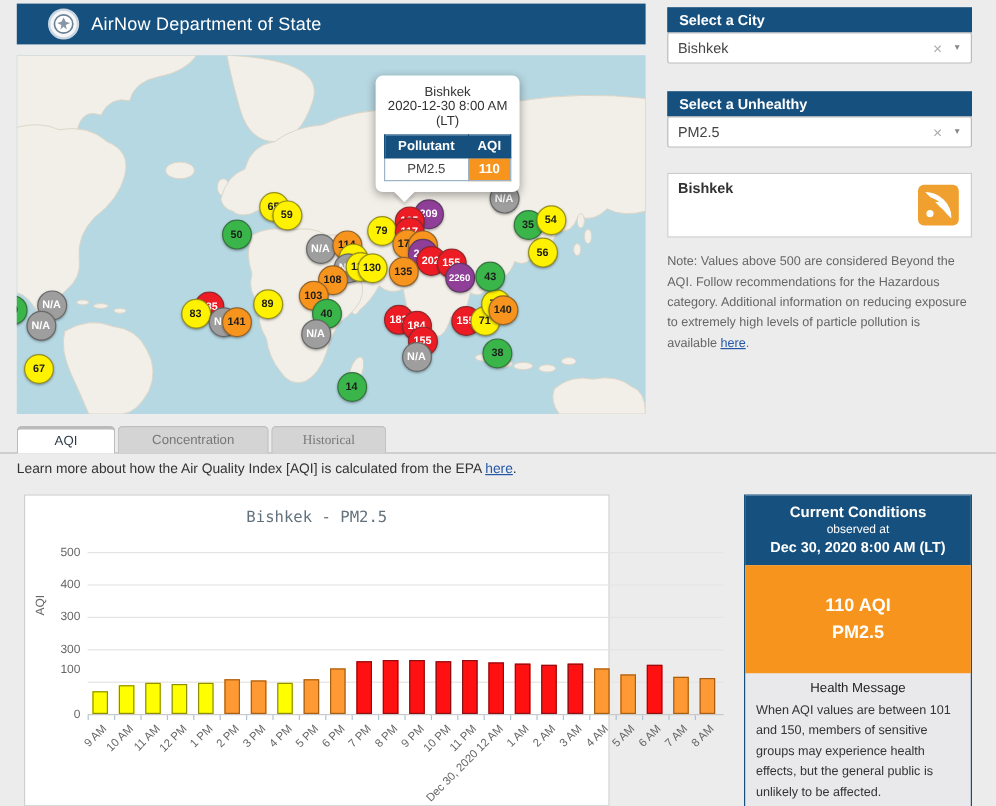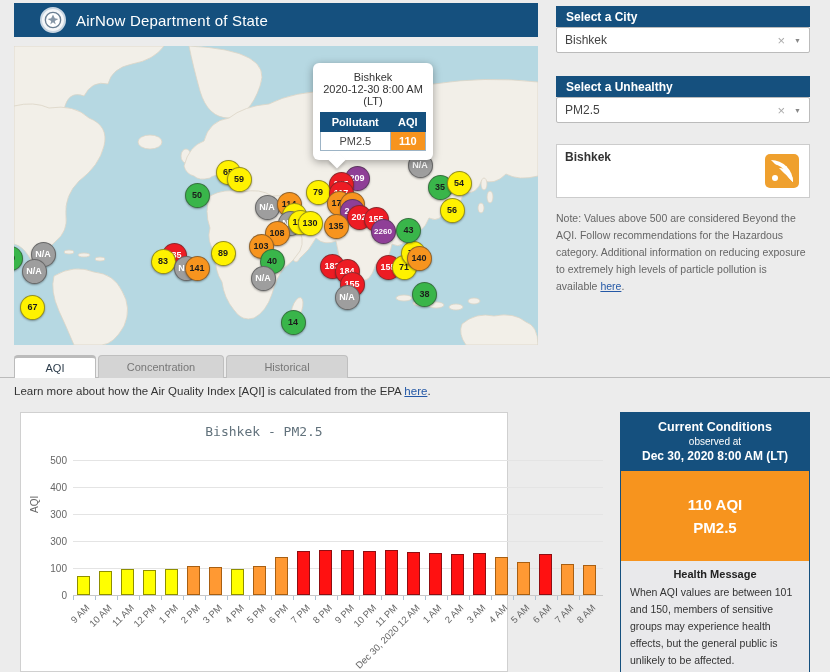--- a/index.html
+++ b/index.html
@@ -53,21 +53,21 @@
   .rss .dot { position:absolute; width:6px; height:6px; background:#fff; border-radius:50%; left:7px; bottom:7px; }
   .note { font-size:10.5px; color:#666; line-height:17px; margin-top:12px; }
   .note a, .learn a { color:#2458a6; text-decoration:underline; cursor:pointer; }
 
   
   .tabs { position:absolute; left:14px; top:355px; display:flex; gap:2px; z-index:2; }
   .tab { height:23px; display:flex; align-items:center; justify-content:center;
     font-size:11px; color:#777; background:#d4d4d4; border:1px solid #bfbfbf; border-bottom:none;
     border-radius:4px 4px 0 0; cursor:pointer; }
   .tab.active { background:#fff; color:#2b3b4a; border-top:3px solid #15507e; border-color:#bbb; }
-  .tab.t1 { width:82px; } .tab.t2 { width:126px; } .tab.t3 { width:122px; }
+  .tab.t1 { width:82px; } .tab.t2 { width:126px; } .tab.t3 { width:96px;font-family:Liberation Serif, serif; }
   .tabline { position:absolute; left:0; top:377px; width:830px; height:1px; background:#bbb; }
   .learn { position:absolute; left:14px; top:385px; font-size:11.5px; color:#333; }
 
   
   .chart-panel { position:absolute; left:20px; top:412px; width:488px; height:260px;
     background:#fff; border:1px solid #d0d0d0; }
   .chart-title { text-align:center; margin-top:11px; font-family:"DejaVu Sans Mono", monospace;
     font-size:13px; color:#62727c; }
   .plot { position:absolute; left:0; top:0; width:590px; height:260px; }
   .gridline { position:absolute; height:1px; background:#e4e4e4; left:52px; width:530px; }
@@ -83,21 +83,21 @@
   
   .cc { position:absolute; left:620px; top:412px; width:190px; border:1px solid #15507e;
     border-bottom:4px solid #15507e; background:#e9e9eb; }
   .cc-head { background:#15507e; color:#fff; text-align:center; padding:7px 4px 8px; }
   .cc-head .l1 { font-size:12.5px; font-weight:bold; }
   .cc-head .l2 { font-size:10px; margin-top:2px; }
   .cc-head .l3 { font-size:12px; font-weight:bold; margin-top:2px; }
   .cc-aqi { color:#fff; text-align:center; padding:23px 8px; font-size:15px; font-weight:bold; line-height:21px; }
   .cc-aqi .big { margin-bottom:2px; }
   .cc-health { padding:7px 9px 12px; }
-  .cc-health .h { text-align:center; font-size:11px; font-weight:bold; color:#222; margin-bottom:4px; }
+  .cc-health .h { text-align:center; font-size:11px; font-weight:normal; color:#222; margin-bottom:4px; }
   .cc-health .p { font-size:10.5px; color:#333; line-height:17px; }
 </style>
 </head>
 <body>
 
 <div class="app-header">
   <span class="seal">
     <svg viewBox="0 0 20 20">
         <circle cx="10" cy="10" r="8.5" fill="#fff" stroke="#6b7f93" stroke-width="1.5"></circle>
         <path d="M10 4 L12 8 L16 9 L12 11 L13 15 L10 12.5 L7 15 L8 11 L4 9 L8 8 Z" fill="#8696a6"></path>
@@ -185,21 +185,21 @@
       <div class="marker" style="left: 325.5px; top: 225.5px; background: rgb(237, 28, 36); color: rgb(255, 255, 255);">155</div>
       <div class="marker" style="left: 320.5px; top: 238.5px; background: rgb(158, 158, 158); color: rgb(255, 255, 255);">N/A</div>
       <div class="marker" style="left: 361.5px; top: 208.5px; background: rgb(237, 28, 36); color: rgb(255, 255, 255);">155</div>
       <div class="marker" style="left: 377.5px; top: 208.5px; background: rgb(255, 242, 0); color: rgb(28, 28, 28);">71</div>
       <div class="marker" style="left: 386.5px; top: 194.5px; background: rgb(255, 242, 0); color: rgb(28, 28, 28);">71</div>
       <div class="marker" style="left: 382px; top: 171.5px; background: rgb(57, 181, 74); color: rgb(28, 28, 28);">43</div>
       <div class="marker" style="left: 425.5px; top: 151.5px; background: rgb(255, 242, 0); color: rgb(28, 28, 28);">56</div>
       <div class="marker" style="left: 413.5px; top: 128.5px; background: rgb(57, 181, 74); color: rgb(28, 28, 28);">35</div>
       <div class="marker" style="left: 432.5px; top: 124.5px; background: rgb(255, 242, 0); color: rgb(28, 28, 28);">54</div>
       <div class="marker" style="left: 392.5px; top: 199.5px; background: rgb(247, 148, 30); color: rgb(28, 28, 28);">140</div>
-      <div class="marker" style="left: 398px; top: 235.5px; background: rgb(57, 181, 74); color: rgb(28, 28, 28);">38</div>
+      <div class="marker" style="left: 388px; top: 235.5px; background: rgb(57, 181, 74); color: rgb(28, 28, 28);">38</div>
       <div class="marker" style="left: 266.5px; top: 263.5px; background: rgb(57, 181, 74); color: rgb(28, 28, 28);">14</div>
       <div class="marker" style="left: 393.5px; top: 106.5px; background: rgb(158, 158, 158); color: rgb(255, 255, 255);">N/A</div>
     </div>
 
   <div class="popup">
     <div class="city">Bishkek</div>
     <div class="dt">2020-12-30 8:00 AM</div>
     <div class="tz">(LT)</div>
     <table>
       <tbody>
@@ -256,21 +256,21 @@
 <div class="learn">
   <span>Learn more about how the Air Quality Index [AQI] is calculated from the EPA </span><a>here</a><span>.</span>
 </div>
 
 <div class="chart-panel">
   <div class="chart-title">Bishkek - PM2.5</div>
   <div class="plot" id="plot">
     <div class="ylab">AQI</div>
   <div class="ytick" style="top: 177px;">0</div>
       <div class="gridline" style="top: 155px;"></div>
-      <div class="ytick" style="top: 150px;">100</div>
+      <div class="ytick" style="top: 140px;">100</div>
       <div class="gridline" style="top: 128px;"></div>
       <div class="ytick" style="top: 123px;">300</div>
       <div class="gridline" style="top: 101px;"></div>
       <div class="ytick" style="top: 96px;">300</div>
       <div class="gridline" style="top: 74px;"></div>
       <div class="ytick" style="top: 69px;">400</div>
       <div class="gridline" style="top: 47px;"></div>
       <div class="ytick" style="top: 42px;">500</div>
       <div class="gridline" style="top: 182px; background: rgb(201, 201, 201);"></div>
       <div class="bar" style="left: 56px; top: 163px; height: 19px; background: rgb(255, 255, 0); border-color: rgb(143, 143, 0);"></div>

